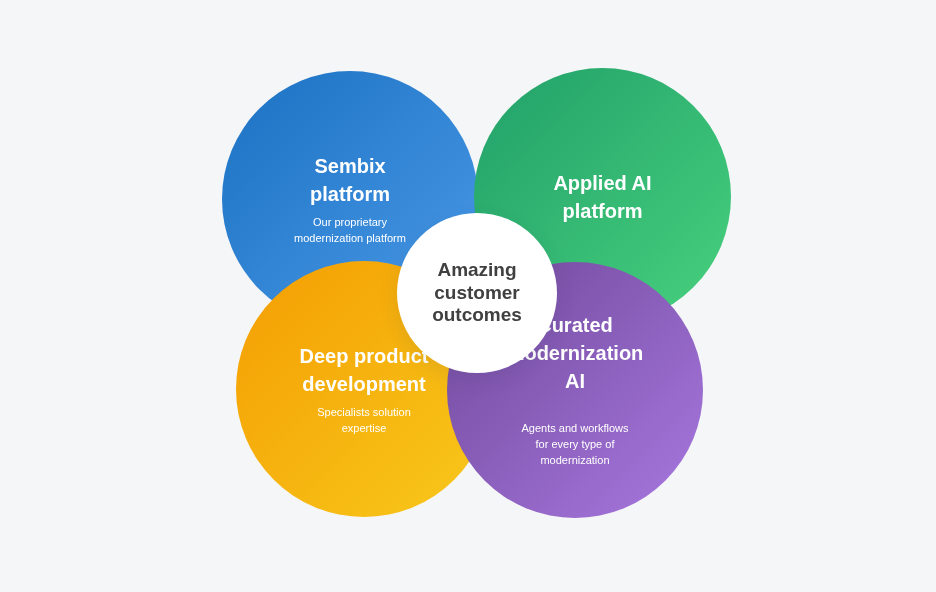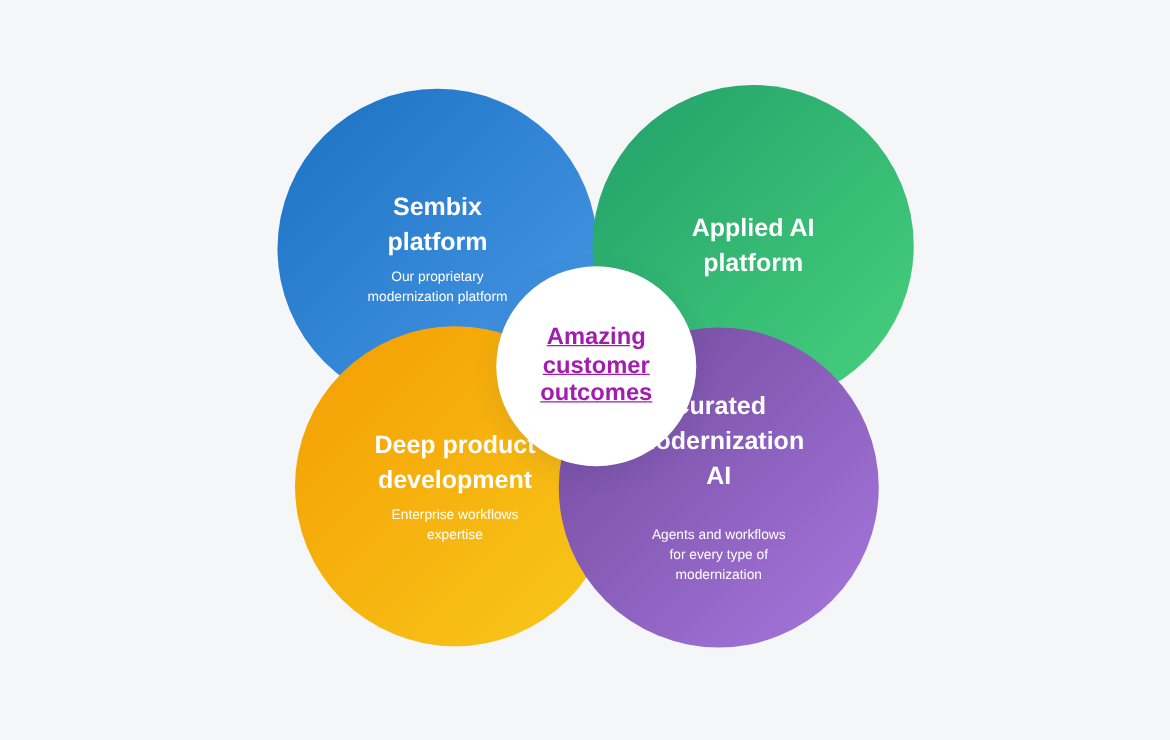--- a/index.html
+++ b/index.html
@@ -71,32 +71,32 @@
   </div>
 
   <div class="circle circle-green" style="background: linear-gradient(135deg, rgb(33, 160, 105), rgb(72, 209, 126));">
     <div class="bubble-title">Applied AI
 platform</div>
   </div>
 
   <div class="circle circle-orange" style="background: linear-gradient(135deg, rgb(244, 157, 2), rgb(248, 201, 28));">
     <div class="bubble-title">Deep product
 development</div>
-    <div class="bubble-subtitle">Enterprise workflows
+    <div class="bubble-subtitle">Specialists solution
 expertise</div>
   </div>
 
   <div class="circle circle-purple" style="background: linear-gradient(135deg, rgb(111, 72, 153), rgb(168, 120, 224));">
     <div class="bubble-title">Curated
 modernization
 AI</div>
     <div class="bubble-subtitle">Agents and workflows
 for every type of
 modernization</div>
   </div>
 
   <div class="circle circle-white" style="background: rgb(255, 255, 255);">
-    <div class="center-label" style="color: #a21caf; text-decoration: underline;">Amazing
+    <div class="center-label" style="color: #404040;">Amazing
 customer
 outcomes</div>
   </div>
 
 </div>
 
 </body></html>

